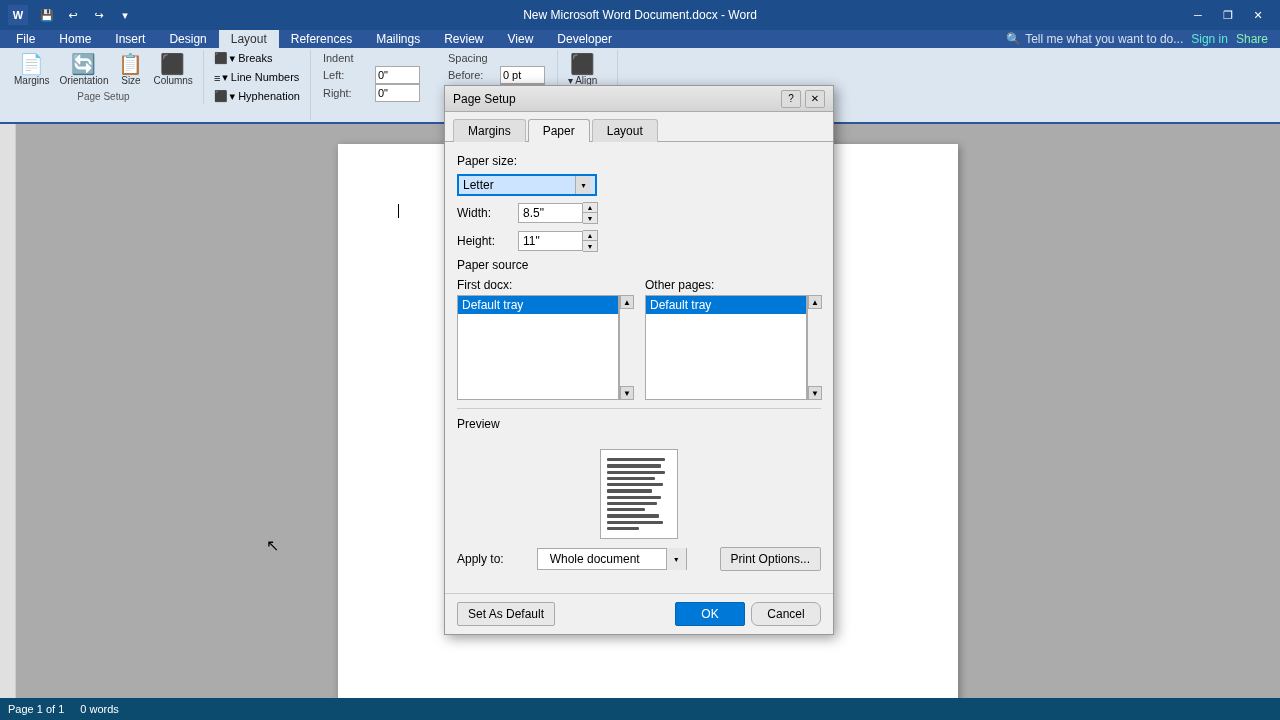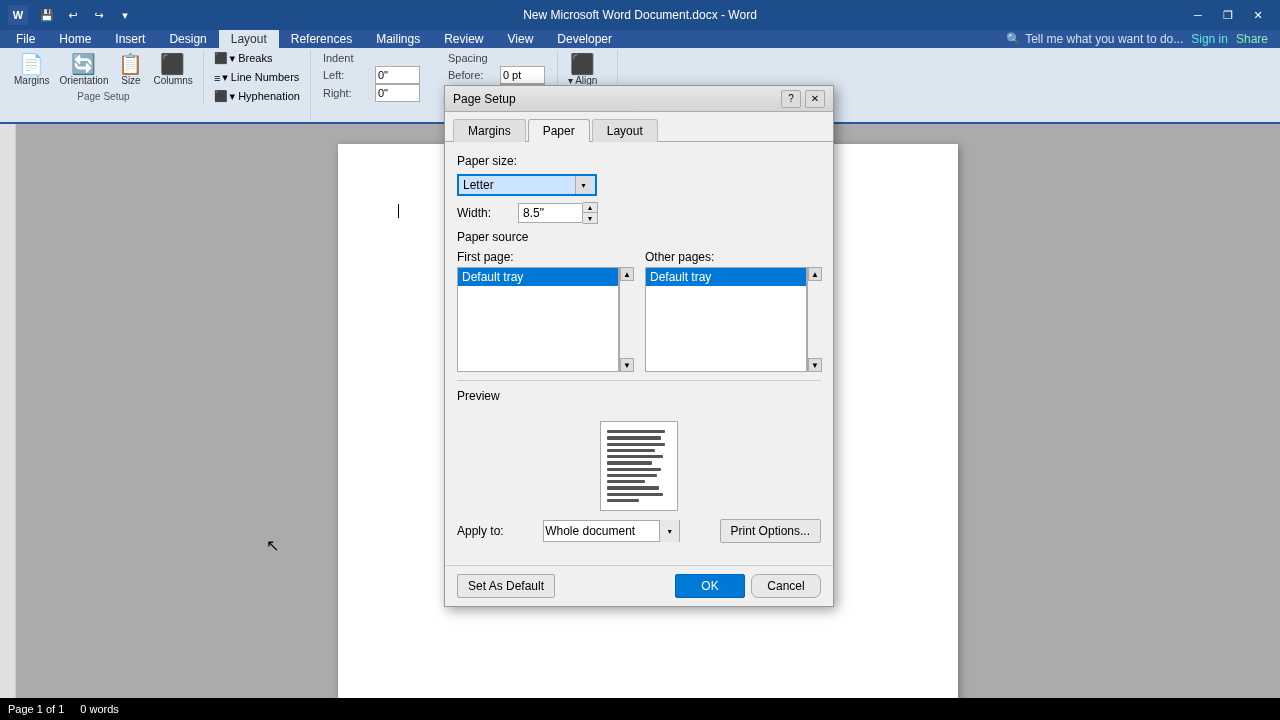--- a/index.html
+++ b/index.html
@@ -356,23 +356,23 @@
       font-size: 12px;
     }
     .apply-combo {
       display: flex;
       align-items: center;
       border: 1px solid #aaa;
       background: white;
       height: 22px;
     }
     .apply-combo-text {
-      padding: 0 1px;
-      font-size: 12px;
-      width: 115px;
+      padding: 0 12px;
+      font-size: 12px;
+      width: 128px;
     }
     .apply-combo-arrow {
       width: 20px;
       height: 22px;
       background: #e8e8e8;
       border-left: 1px solid #aaa;
       display: flex;
       align-items: center;
       justify-content: center;
       font-size: 8px;
@@ -426,21 +426,21 @@
       background: #e8e8e8;
       border: 1px solid #aaa;
       font-size: 12px;
       cursor: pointer;
       border-radius: 7px;
     }
 
     
     .status-bar {
       height: 22px;
-      background: #000000;
+      background: #0c4a6e;
       display: flex;
       align-items: center;
       padding: 0 8px;
       color: white;
       font-size: 11px;
       position: fixed;
       bottom: 0;
       width: 1280px;
     }
     .ribbon-tabs {
@@ -706,27 +706,37 @@
         <span class="form-label">Width:</span>
         <div class="spinner-input">
           <input type="text" value="8.5&quot;" style="width: 65px; height: 20px; border: 1px solid rgb(170, 170, 170); font-size: 12px; padding: 0px 4px;">
           <div class="spinner-btns">
             <button class="spin-btn">▲</button>
             <button class="spin-btn">▼</button>
           </div>
         </div>
       </div>
 
+      <div class="form-row">
+        <span class="form-label">Height:</span>
+        <div class="spinner-input">
+          <input type="text" value="11&quot;" style="width: 65px; height: 20px; border: 1px solid rgb(170, 170, 170); font-size: 12px; padding: 0px 4px;">
+          <div class="spinner-btns">
+            <button class="spin-btn">▲</button>
+            <button class="spin-btn">▼</button>
+          </div>
+        </div>
+      </div>
 
       <div class="section-label" style="margin-top:6px;">Paper source</div>
 
       <div class="source-row">
 
         <div class="source-col">
-          <div class="source-col-label">First page:</div>
+          <div class="source-col-label">First docx:</div>
           <div class="listbox-scroll">
             <div class="listbox" style="flex:1;">
               <div class="listbox-item selected">Default tray</div>
             </div>
             <div class="listbox-scrollbar">
               <div class="scroll-arrow">▲</div>
               <div class="scroll-track"></div>
               <div class="scroll-arrow">▼</div>
             </div>
           </div>

